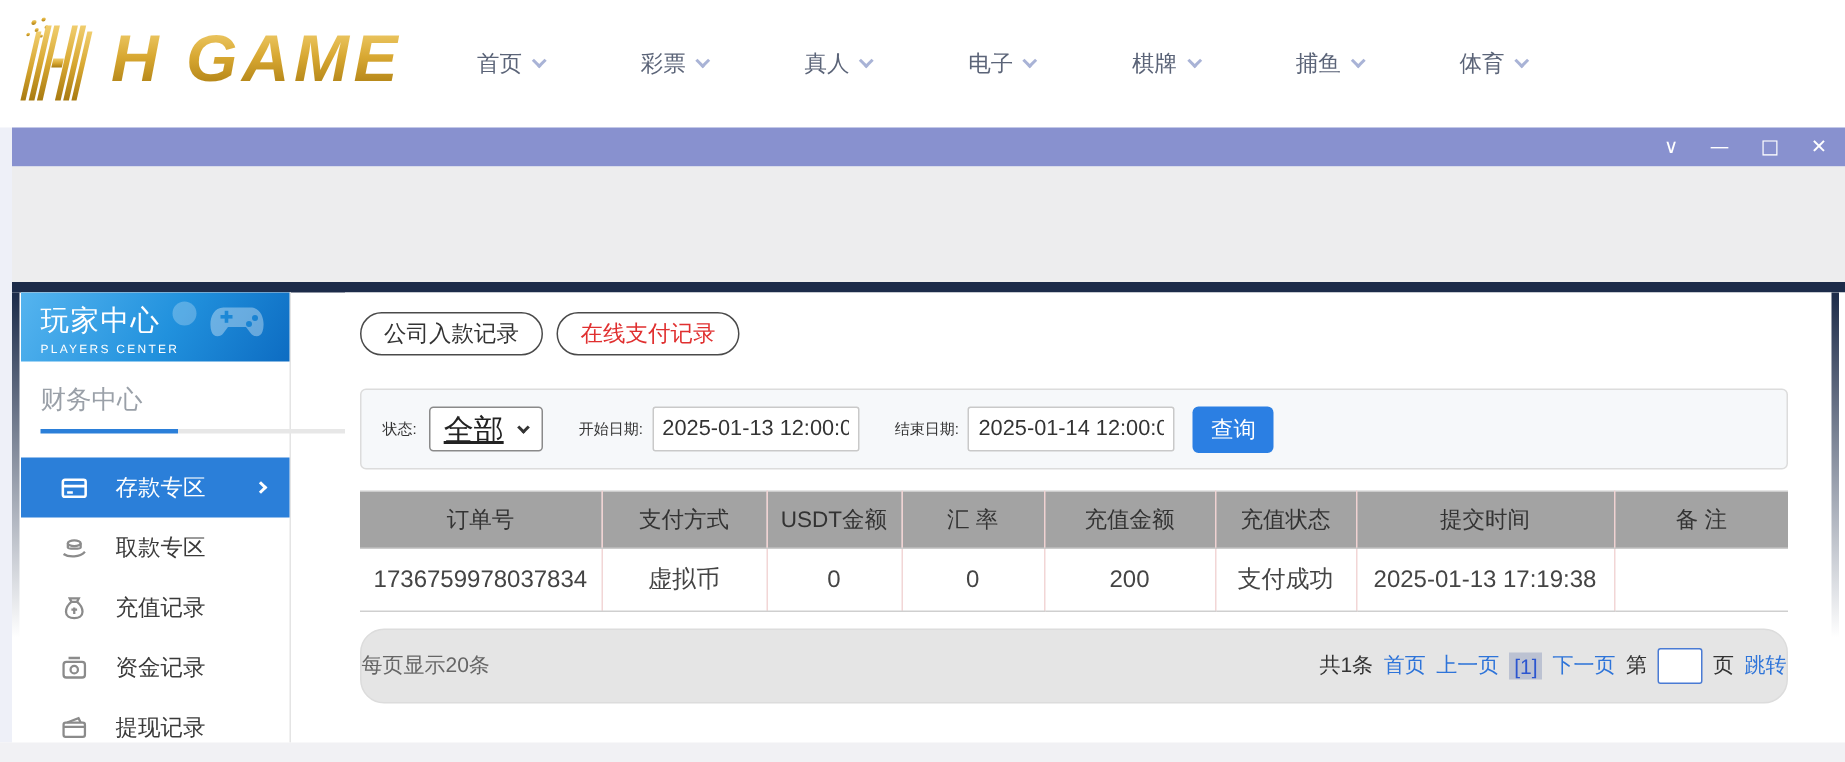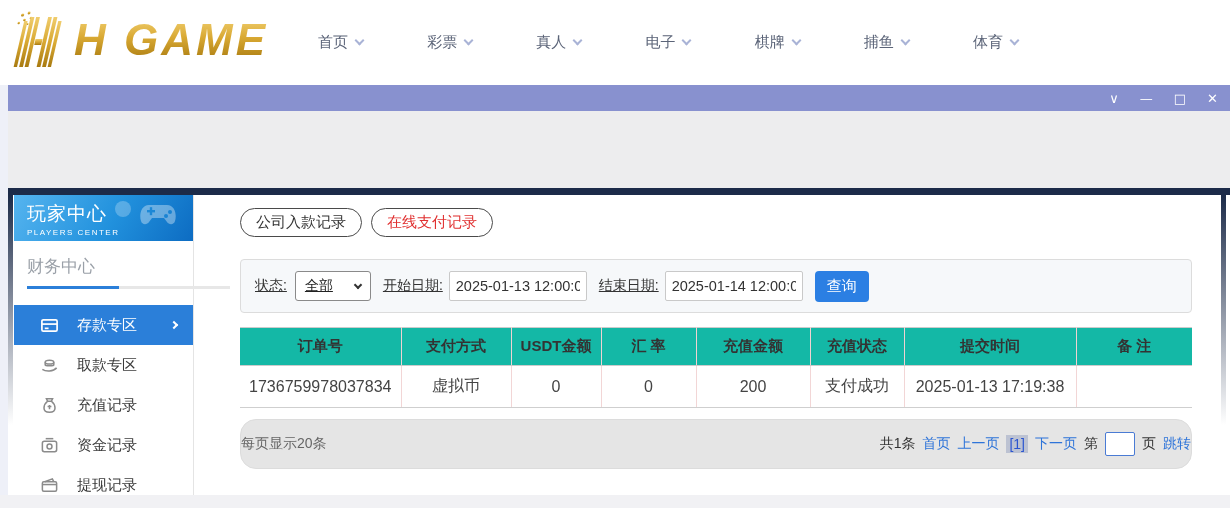--- a/index.html
+++ b/index.html
@@ -49,29 +49,29 @@
   .sb-item.active .sb-icon { color:#fff; }
   .chev-right { position:absolute; right:16px; width:6px; height:6px; border-right:2px solid #fff; border-bottom:2px solid #fff; transform:rotate(-45deg); }
 
   
   .content { position:absolute; left:222px; top:0; width:1000px; height:300px; background:#fff; }
   .tabs { position:absolute; left:10px; top:13px; display:flex; gap:9px; }
   .tab-pill { height:29px; padding:0 15px; display:flex; align-items:center; border:1px solid #4a4a4a; border-radius:15px; font-size:15px; color:#333; background:#fff; cursor:pointer; }
   .tab-pill.active { color:#e03030; }
 
   .filter-bar { position:absolute; left:10px; top:64px; width:952px; height:54px; background:#f6f8fa; border:1px solid #dcdcdc; border-radius:4px; display:flex; align-items:center; padding-left:14px; }
-  .f-label { font-size:14px; color:#333;text-decoration:underline; }
-  .status-select { width:76px; height:30px; margin-left:8px; border:1px solid #8a8a8a; border-radius:3px; background:#fff; display:flex; align-items:center; justify-content:space-between; padding:0 9px; font-size:14px; color:#222; cursor:pointer;text-decoration:underline; }
+  .f-label { font-size:10px; color:#333; }
+  .status-select { width:76px; height:30px; margin-left:8px; border:1px solid #8a8a8a; border-radius:3px; background:#fff; display:flex; align-items:center; justify-content:space-between; padding:0 9px; font-size:20px; color:#222; cursor:pointer;text-decoration:underline; }
   .sel-chev { width:6px; height:6px; border-right:2px solid #333; border-bottom:2px solid #333; transform:rotate(45deg); margin-top:-3px; }
   .date-input { width:138px; height:30px; border:1px solid #c9c9c9; border-radius:2px; font-size:14.5px; color:#333; padding:0 6px; margin-left:6px; background:#fff; font-family:"Liberation Sans",sans-serif; }
-  .gap-l { margin-left:12px; }
+  .gap-l { margin-left:24px; }
   .search-btn { width:54px; height:31px; margin-left:12px; background:#2b7fe3; color:#fff; border:none; border-radius:4px; font-size:15px; cursor:pointer; }
 
   .data-table { position:absolute; left:10px; top:132px; width:952px; border-collapse:collapse; }
-  .data-table th { height:38px; background:#14b8a6; font-size:15px; color:#333; font-weight:bold; border-top:1px solid #cccccc; border-bottom:1px solid #cccccc; border-left:1px solid #f0d2d2; border-right:1px solid #f0d2d2; }
+  .data-table th { height:38px; background:#a3a3a3; font-size:15px; color:#333; font-weight:normal; border-top:1px solid #cccccc; border-bottom:1px solid #cccccc; border-left:1px solid #f0d2d2; border-right:1px solid #f0d2d2; }
   .data-table th:first-child { border-left:none; } .data-table th:last-child { border-right:none; }
   .data-table td { height:42px; background:#fff; font-size:16px; color:#444; text-align:center; border-bottom:1px solid #cfcfcf; border-left:1px solid #f2d6d6; border-right:1px solid #f2d6d6; }
   .data-table td:first-child { border-left:none; } .data-table td:last-child { border-right:none; }
   .c0{width:161px}.c1{width:110px}.c2{width:90px}.c3{width:95px}.c4{width:114px}.c5{width:94px}.c6{width:172px}.c7{width:116px}
 
   .pager { position:absolute; left:10px; top:224px; width:952px; height:50px; background:#e5e5e5; border:1px solid #dcdcdc; border-radius:16px; display:flex; align-items:center; justify-content:space-between; padding:0 0; }
   .pg-size { font-size:14px; color:#666; }
   .pg-right { display:flex; align-items:center; gap:7px; font-size:14px; color:#333; }
   .pg-link { color:#2e74d9; cursor:pointer; }
   .pg-current { color:#2b55d0; background:#bcc2d2; padding:1px 3px; cursor:default; }

